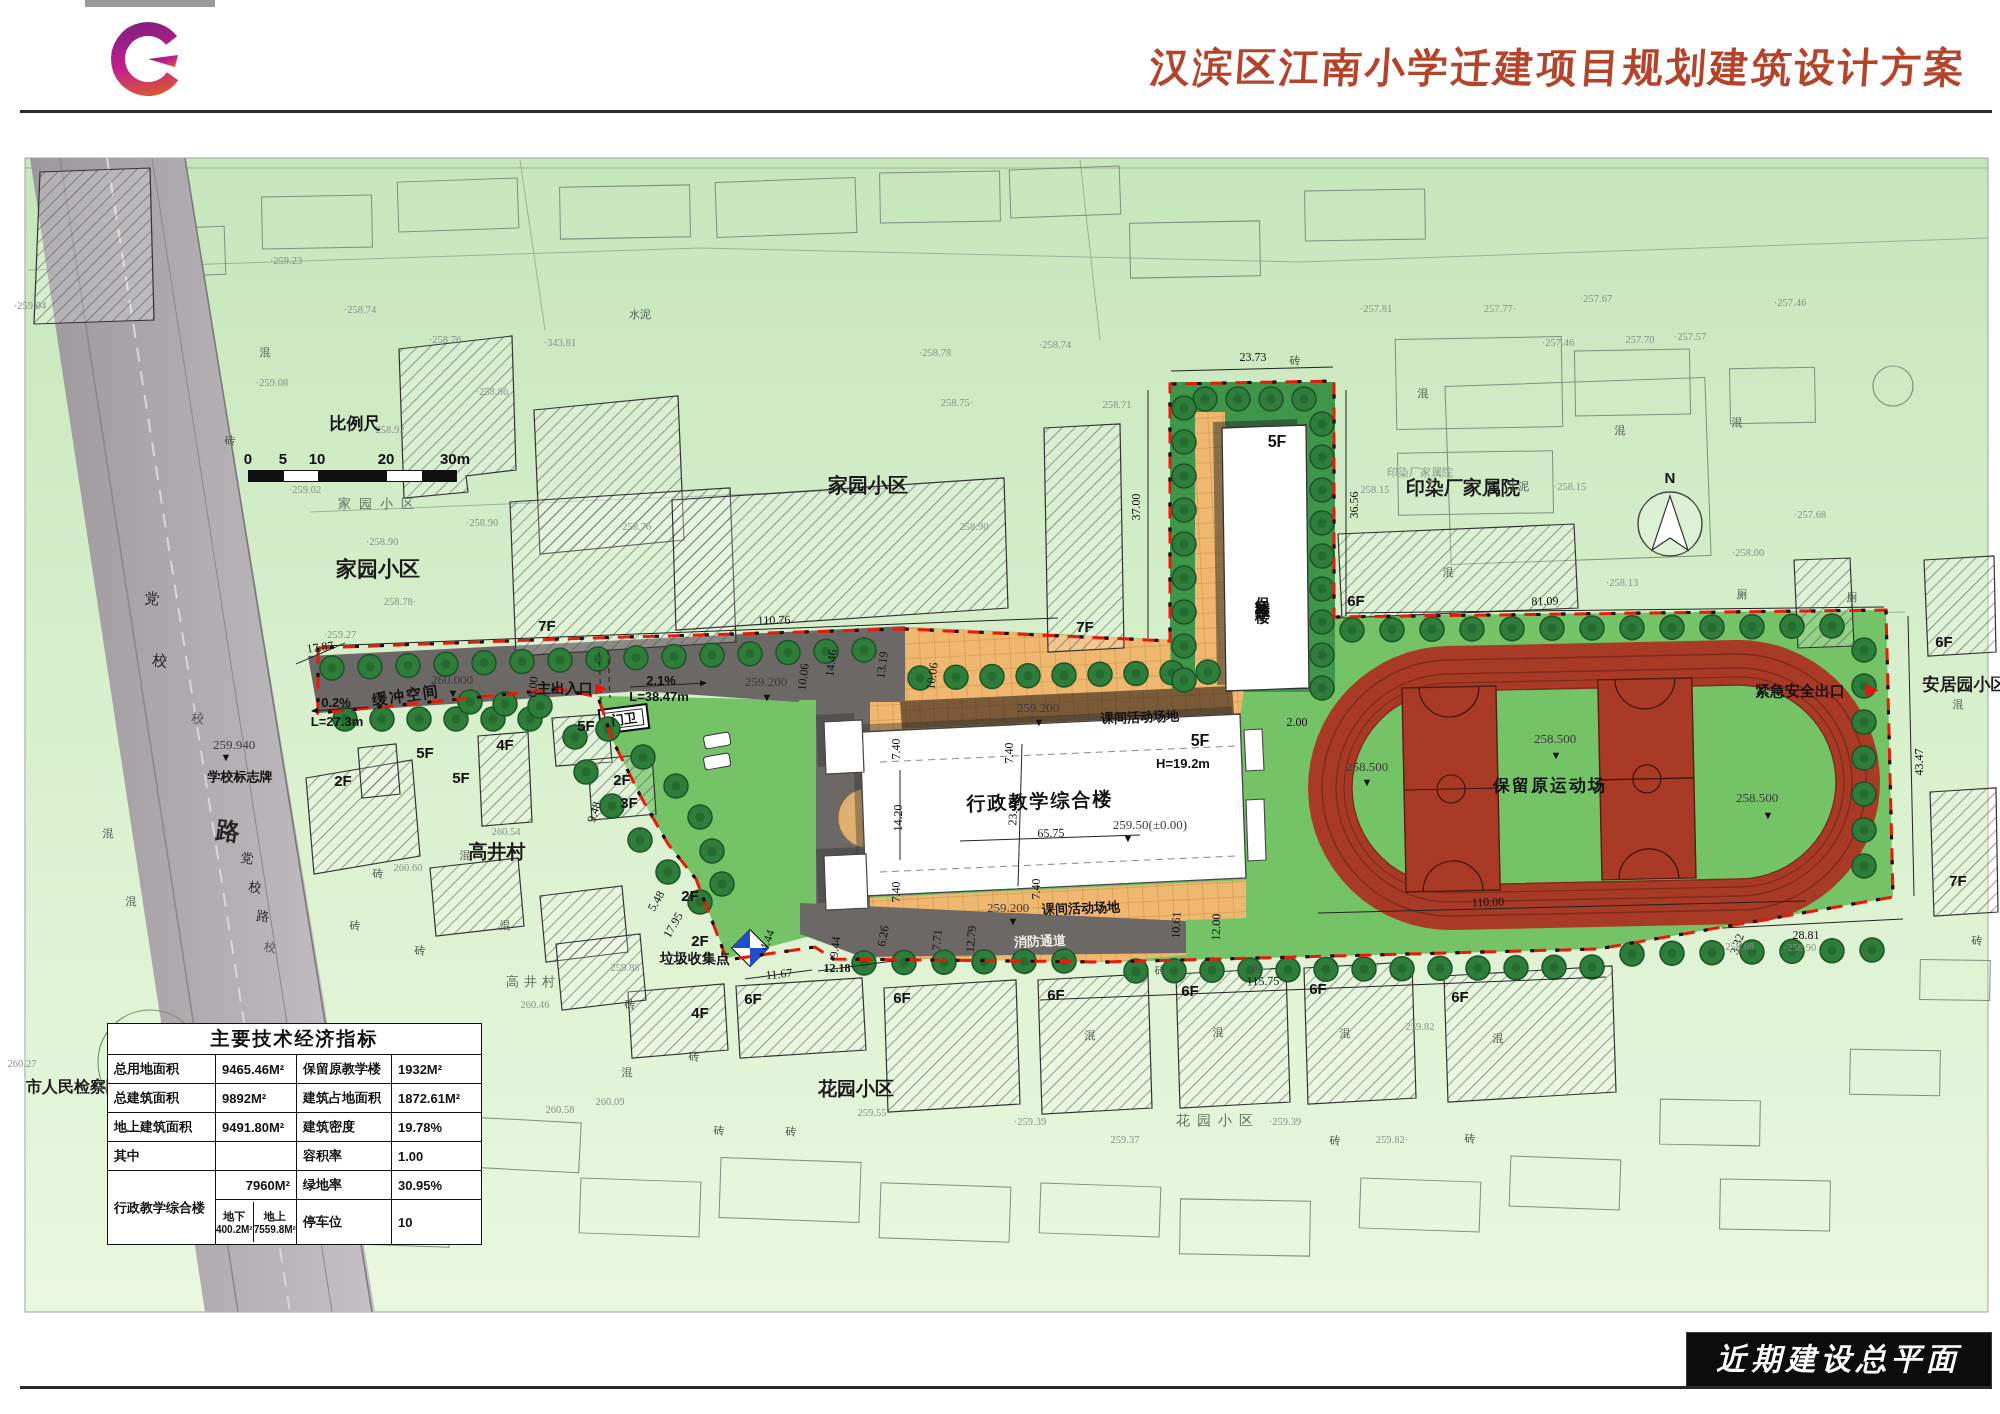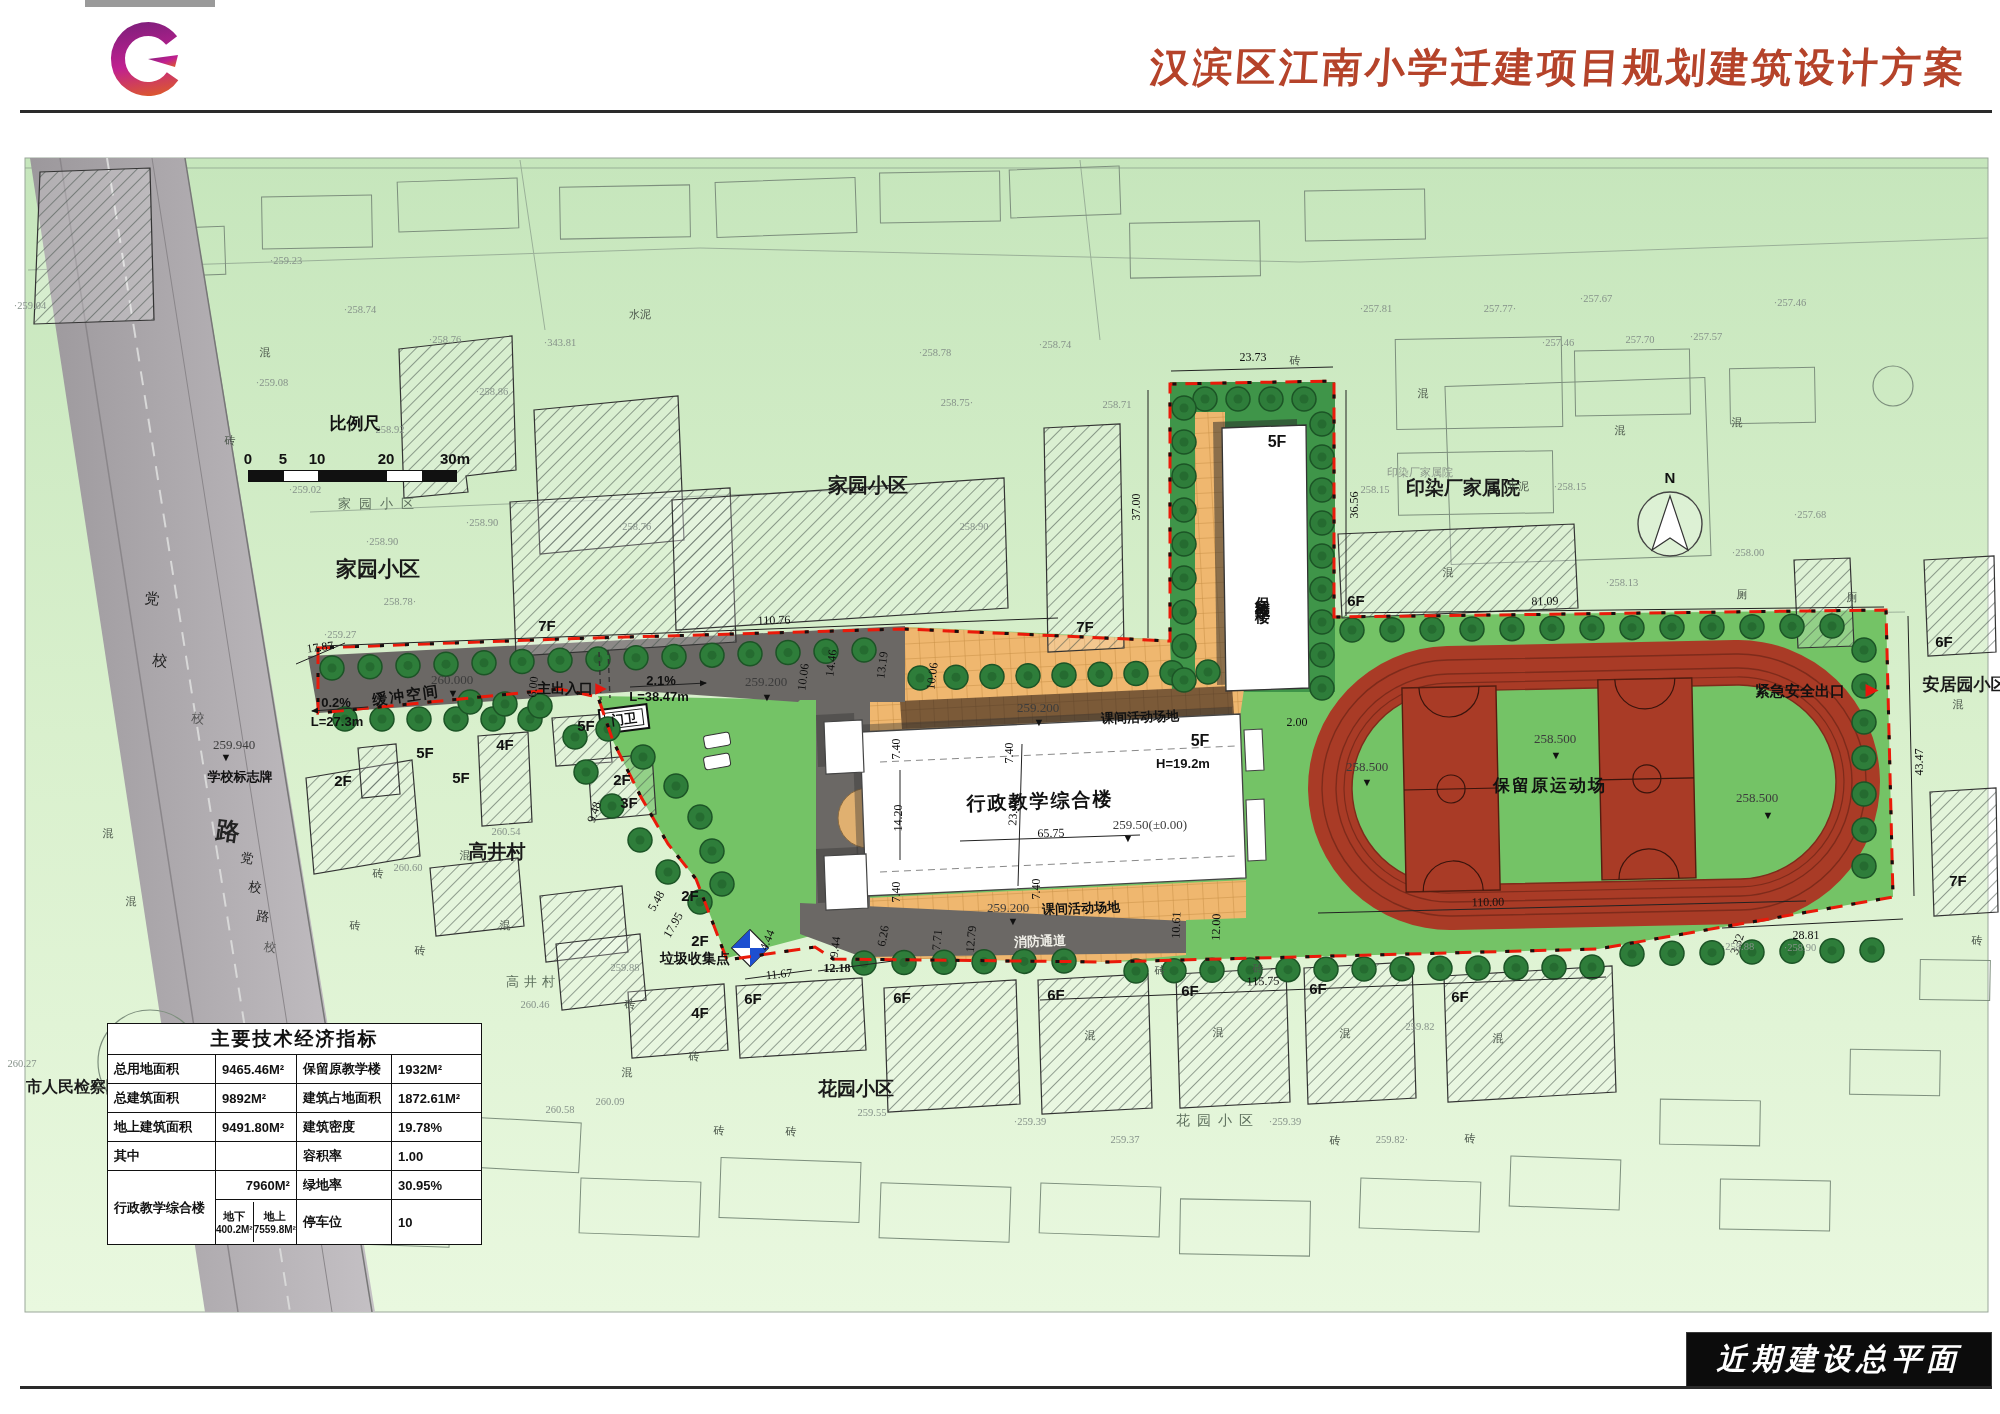--- a/index.html
+++ b/index.html
@@ -573,21 +573,21 @@
       <span class="lbl cat-spot_elevations" style="left: 935px; top: 353px; transform: translate(-50%, -50%);">·258.78</span>
       <span class="lbl cat-spot_elevations" style="left: 1055px; top: 345px; transform: translate(-50%, -50%);">·258.74</span>
       <span class="lbl cat-spot_elevations" style="left: 957px; top: 403px; transform: translate(-50%, -50%);">258.75·</span>
       <span class="lbl cat-spot_elevations" style="left: 1117px; top: 405px; transform: translate(-50%, -50%);">258.71</span>
       <span class="lbl cat-spot_elevations" style="left: 974px; top: 527px; transform: translate(-50%, -50%);">258.90</span>
       <span class="lbl cat-spot_elevations" style="left: 1376px; top: 309px; transform: translate(-50%, -50%);">·257.81</span>
       <span class="lbl cat-spot_elevations" style="left: 1500px; top: 309px; transform: translate(-50%, -50%);">257.77·</span>
       <span class="lbl cat-spot_elevations" style="left: 1596px; top: 299px; transform: translate(-50%, -50%); text-align: center;">·257.67</span>
       <span class="lbl cat-spot_elevations" style="left: 1558px; top: 343px; transform: translate(-50%, -50%);">·257.46</span>
       <span class="lbl cat-spot_elevations" style="left: 1640px; top: 340px; transform: translate(-50%, -50%);">257.70</span>
-      <span class="lbl cat-spot_elevations" style="left: 1690px; top: 337px; transform: translate(-50%, -50%); margin-left: 16px;">·257.57</span>
+      <span class="lbl cat-spot_elevations" style="left: 1690px; top: 337px; transform: translate(-50%, -50%);">·257.57</span>
       <span class="lbl cat-spot_elevations" style="left: 1790px; top: 303px; transform: translate(-50%, -50%);">·257.46</span>
       <span class="lbl cat-spot_elevations" style="left: 1375px; top: 490px; transform: translate(-50%, -50%);">258.15</span>
       <span class="lbl cat-spot_elevations" style="left: 1570px; top: 487px; transform: translate(-50%, -50%);">·258.15</span>
       <span class="lbl cat-spot_elevations" style="left: 1810px; top: 515px; transform: translate(-50%, -50%);">·257.68</span>
       <span class="lbl cat-spot_elevations" style="left: 1748px; top: 553px; transform: translate(-50%, -50%);">·258.00</span>
       <span class="lbl cat-spot_elevations" style="left: 1622px; top: 583px; transform: translate(-50%, -50%);">·258.13</span>
       <span class="lbl cat-spot_elevations" style="left: 1030px; top: 1122px; transform: translate(-50%, -50%);">·259.39</span>
       <span class="lbl cat-spot_elevations" style="left: 1125px; top: 1140px; transform: translate(-50%, -50%);">259.37</span>
       <span class="lbl cat-spot_elevations" style="left: 1285px; top: 1122px; transform: translate(-50%, -50%);">·259.39</span>
       <span class="lbl cat-spot_elevations" style="left: 1420px; top: 1027px; transform: translate(-50%, -50%);">259.82</span>

